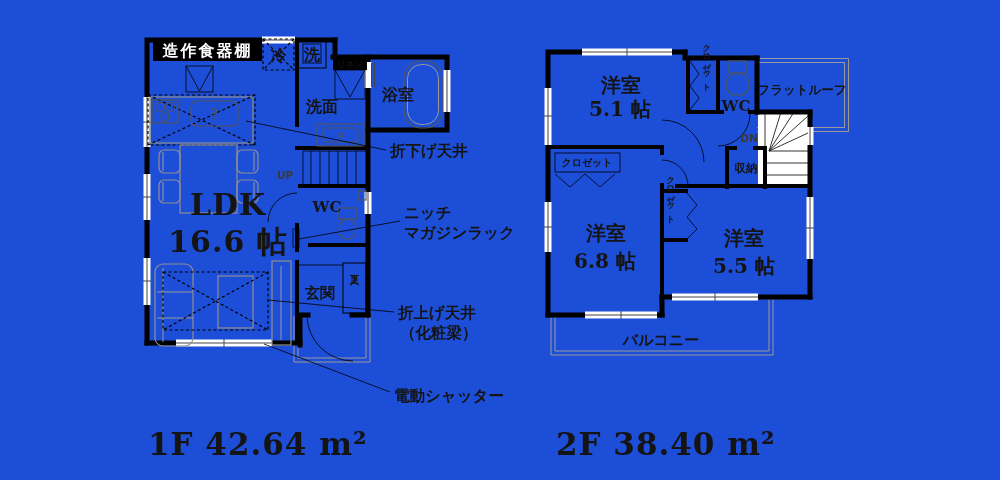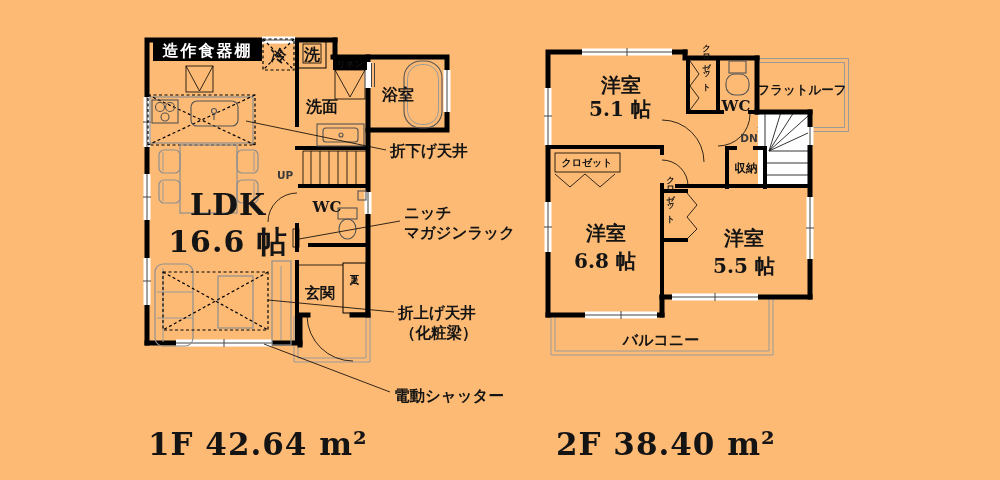--- a/index.html
+++ b/index.html
@@ -1,16 +1,16 @@
 <!DOCTYPE html>
 <html><head>
 <meta charset="utf-8">
 <style>
   html,body{margin:0;padding:0;background:#ffffff;}
-  .stage{position:relative;width:1000px;height:480px;background:#fdba74;overflow:hidden;}
+  .stage{position:relative;width:1000px;height:480px;background:#1d4ed8;overflow:hidden;}
   svg{display:block;}
   
   .wall{stroke:#000;stroke-width:5;fill:none;stroke-linecap:square;}
   .wall4{stroke:#000;stroke-width:4;fill:none;stroke-linecap:square;}
   .thin{stroke:#000;stroke-width:1;fill:none;}
   .thin08{stroke:#000;stroke-width:.8;fill:none;}
   .gray{stroke:#8f8f8f;stroke-width:1.2;fill:none;}
   .gray1{stroke:#9a9a9a;stroke-width:1;fill:none;}
   .fix{stroke:#555;stroke-width:1.1;fill:none;}
   .dashf{stroke:#000;stroke-width:1.2;fill:none;stroke-dasharray:3 2.5;}

